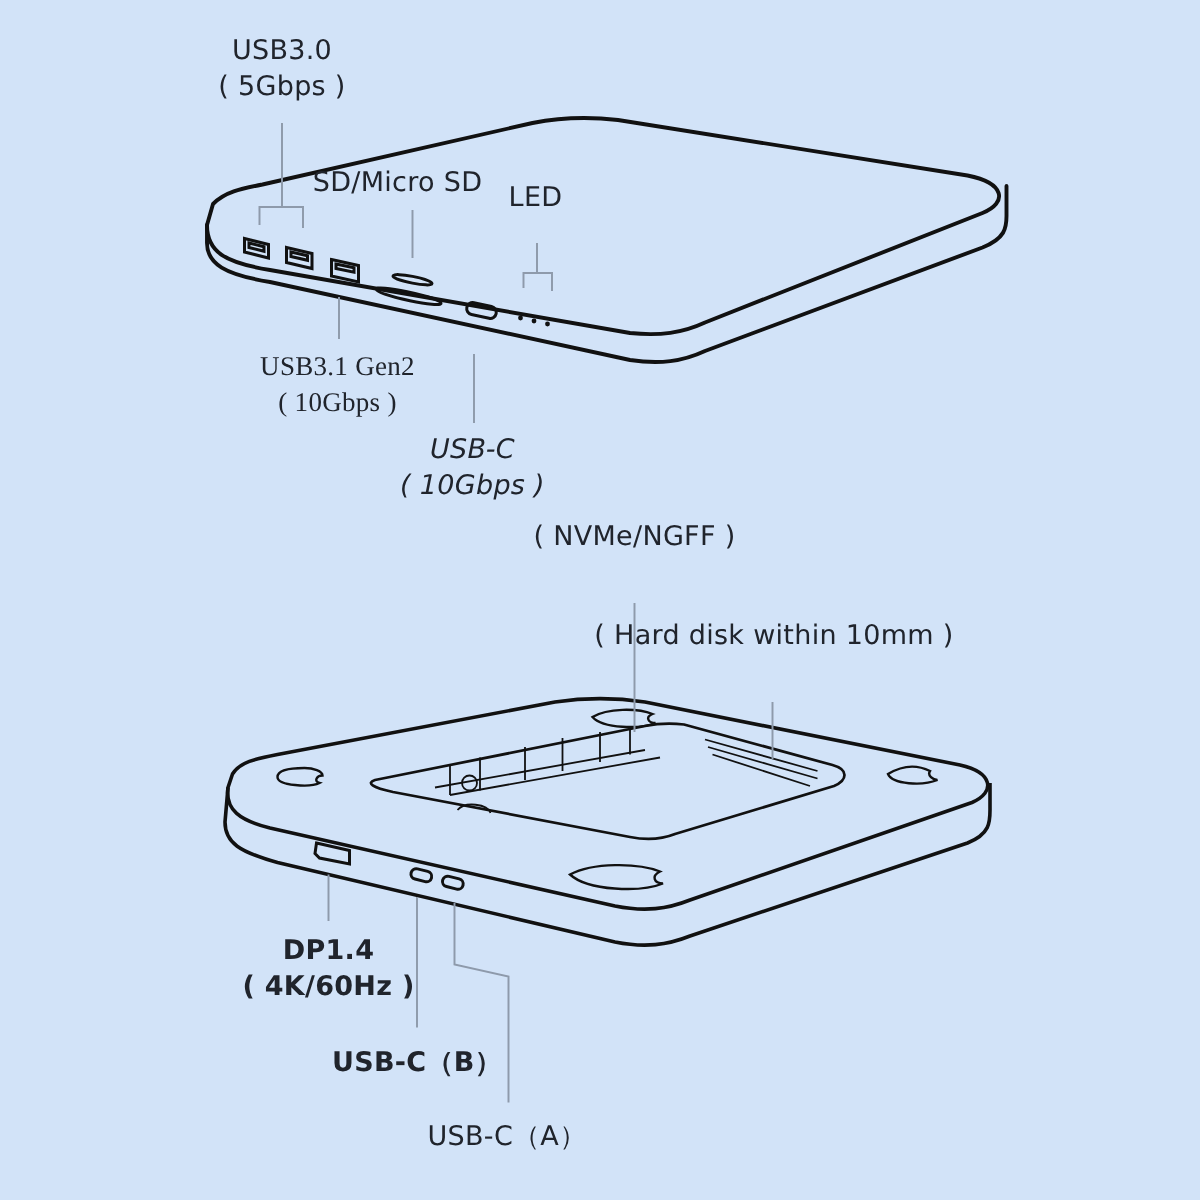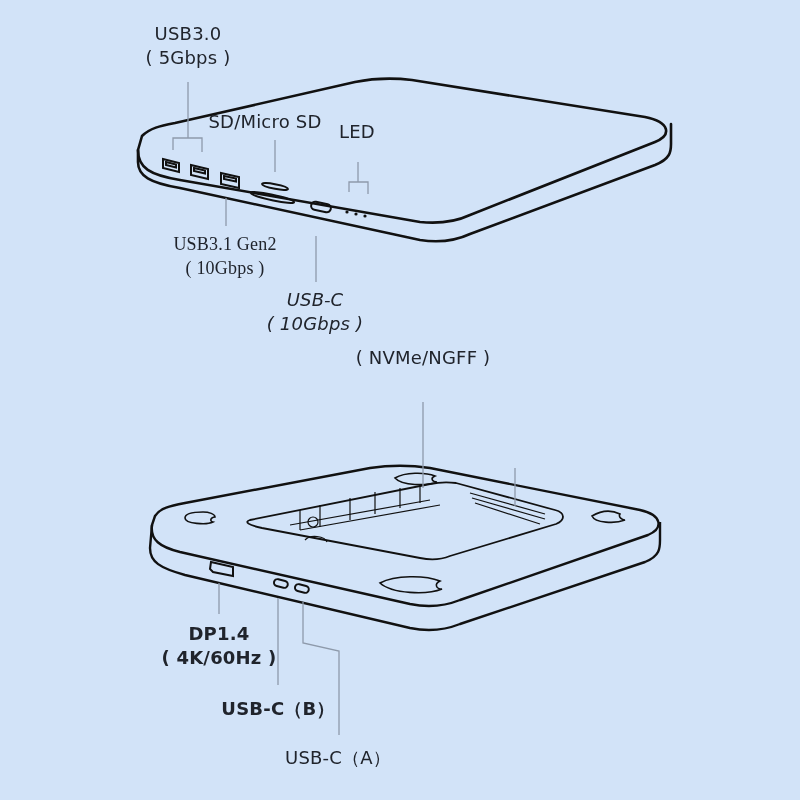--- a/index.html
+++ b/index.html
@@ -114,20 +114,21 @@
   <span>( 10Gbps )</span>
 </div>
 <div class="lbl" style="left:315px; top:288px;font-style:italic;">
   <span>USB-C</span>
   <span>( 10Gbps )</span>
 </div>
 <div class="lbl" style="left:423px; top:346px;">
   <span>( NVMe/NGFF )</span>
 </div>
 <div class="lbl" style="left:516px; top:412px;">
+  <span>( Hard disk within 10mm )</span>
 </div>
 <div class="lbl" style="left:219px; top:622px;font-weight:bold;">
   <span>DP1.4</span>
   <span>( 4K/60Hz )</span>
 </div>
 <div class="lbl" style="left:278px; top:697px;font-weight:bold;">
   <span>USB-C（B）</span>
 </div>
 <div class="lbl" style="left:338px; top:746px;">
   <span>USB-C（A）</span>

